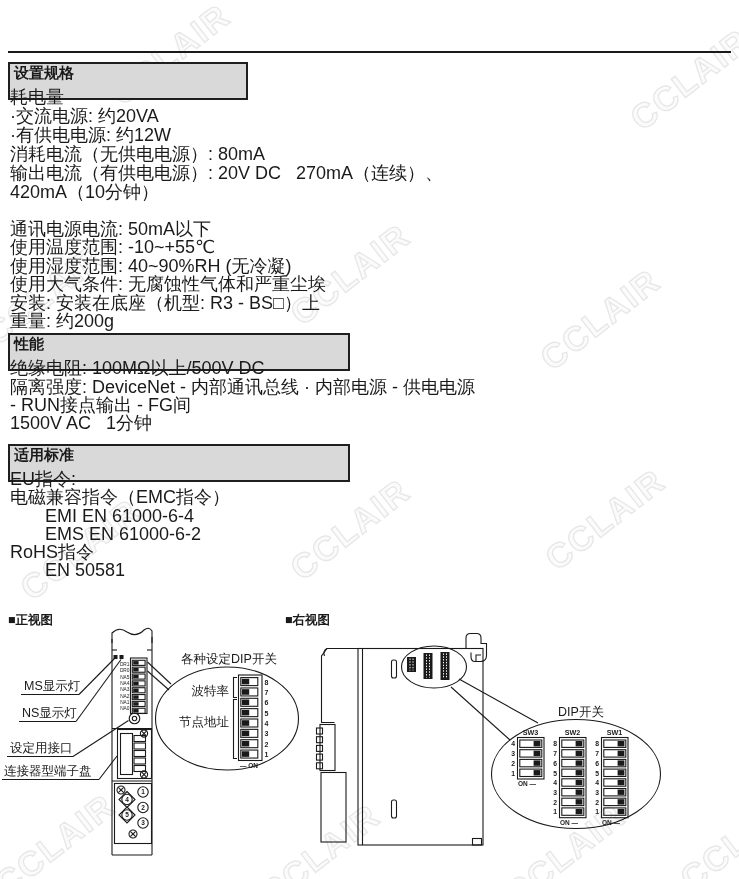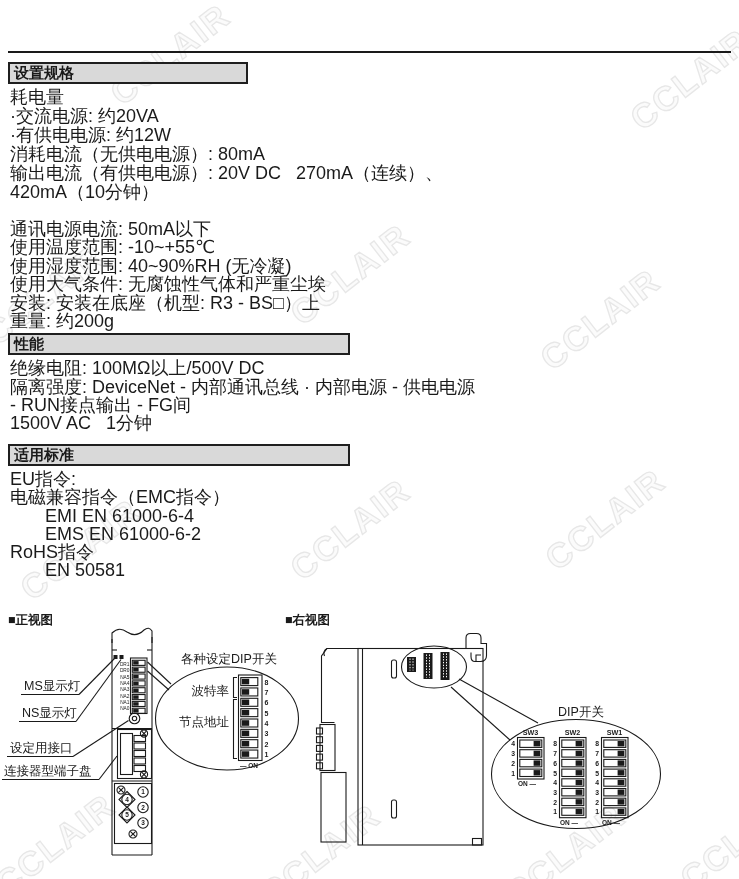--- a/index.html
+++ b/index.html
@@ -6,21 +6,21 @@
   .page{position:relative;width:739px;height:879px;background:#ffffff;overflow:hidden;
         font-family:"Liberation Sans","DejaVu Sans",sans-serif;color:#1a1a1a;}
   
   .wm{position:absolute;font-size:34px;font-weight:bold;letter-spacing:2px;
       transform:rotate(-38deg);color:rgba(0,0,0,0.015);
       -webkit-text-stroke:1.3px #e7e7e7;pointer-events:none;white-space:nowrap;}
   
   .model-title{position:absolute;top:16px;right:8px;font-size:21px;font-weight:600;}
   .top-rule{position:absolute;top:51px;left:8px;width:723px;height:2px;background:#1a1a1a;}
   
-  .secbar{position:absolute;left:8px;height:22px;box-sizing:border-box;
+  .secbar{position:absolute;left:8px;height:38px;box-sizing:border-box;
           background:#d9d9d9;border:2px solid #1f1f1f;font-size:15px;font-weight:bold;
           line-height:18px;padding-left:4px;}
   
   .tl{position:absolute;left:10px;font-size:18px;line-height:1;white-space:pre;}
   .tl.ind{left:28px;margin-left:17px;}
   .viewlab{position:absolute;font-size:12.5px;font-weight:700;}
   .panel-svg{position:absolute;left:0;top:625px;}
   svg text{font-family:"Liberation Sans","DejaVu Sans",sans-serif;fill:#1a1a1a;stroke:none;}
 </style>
 </head>

